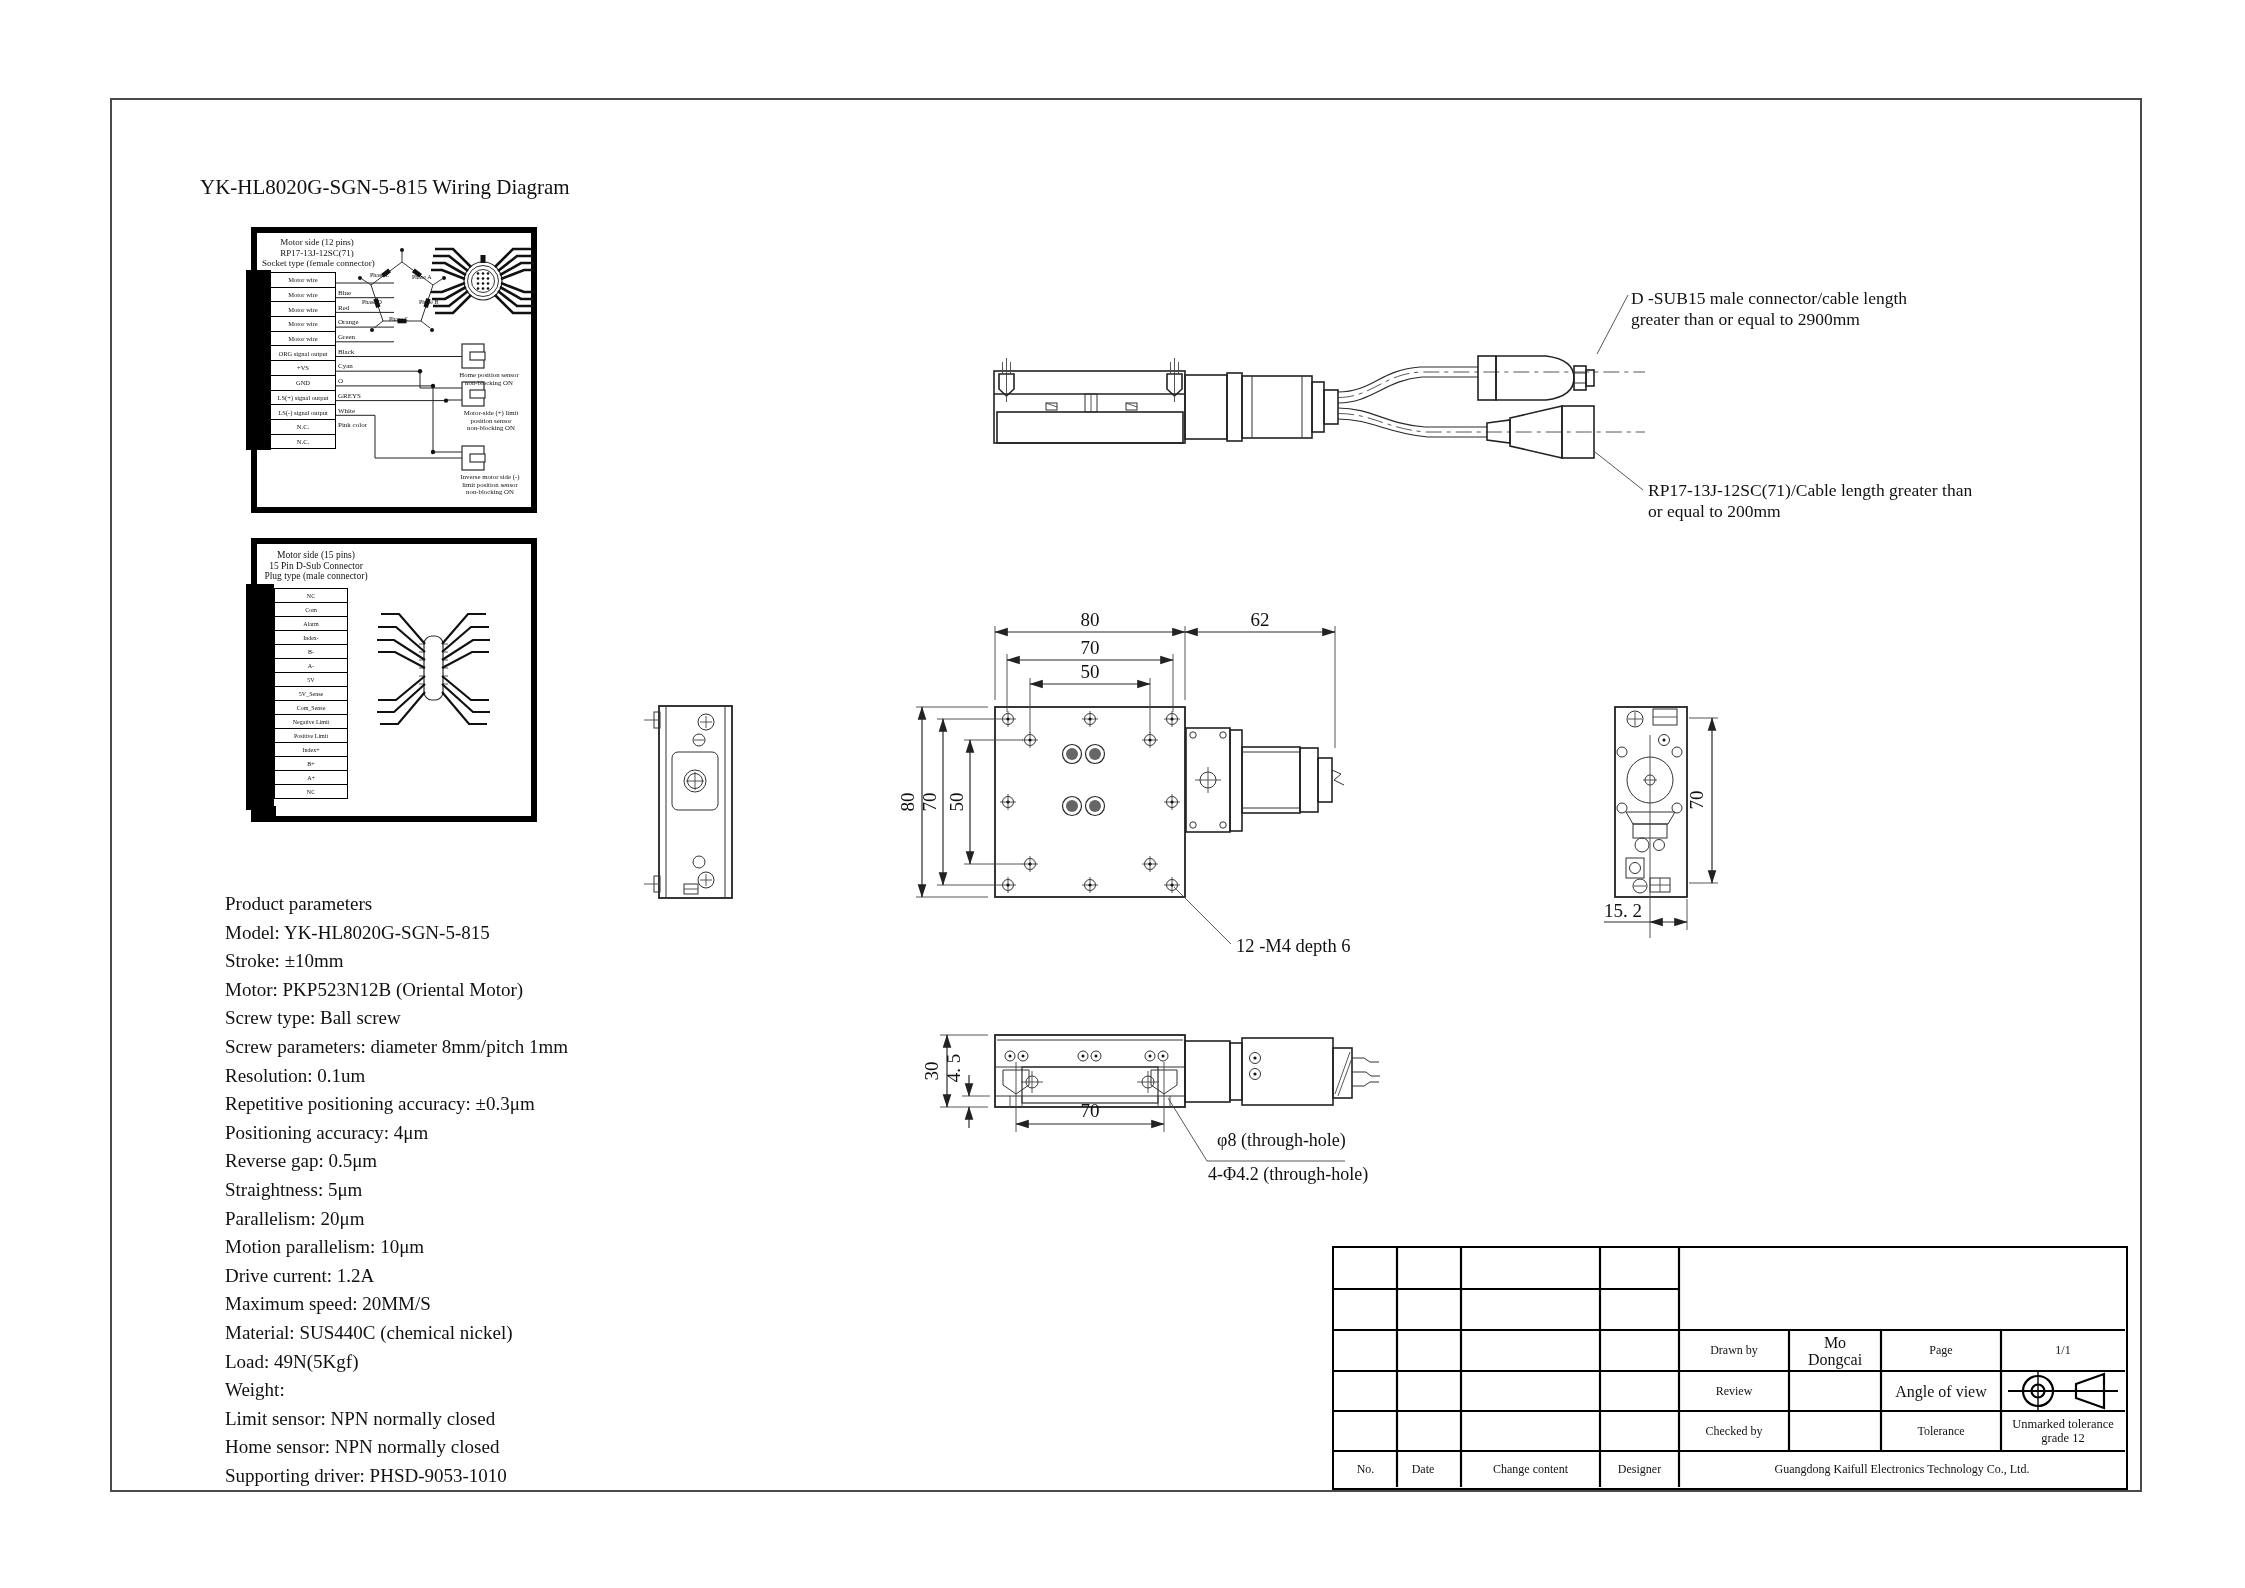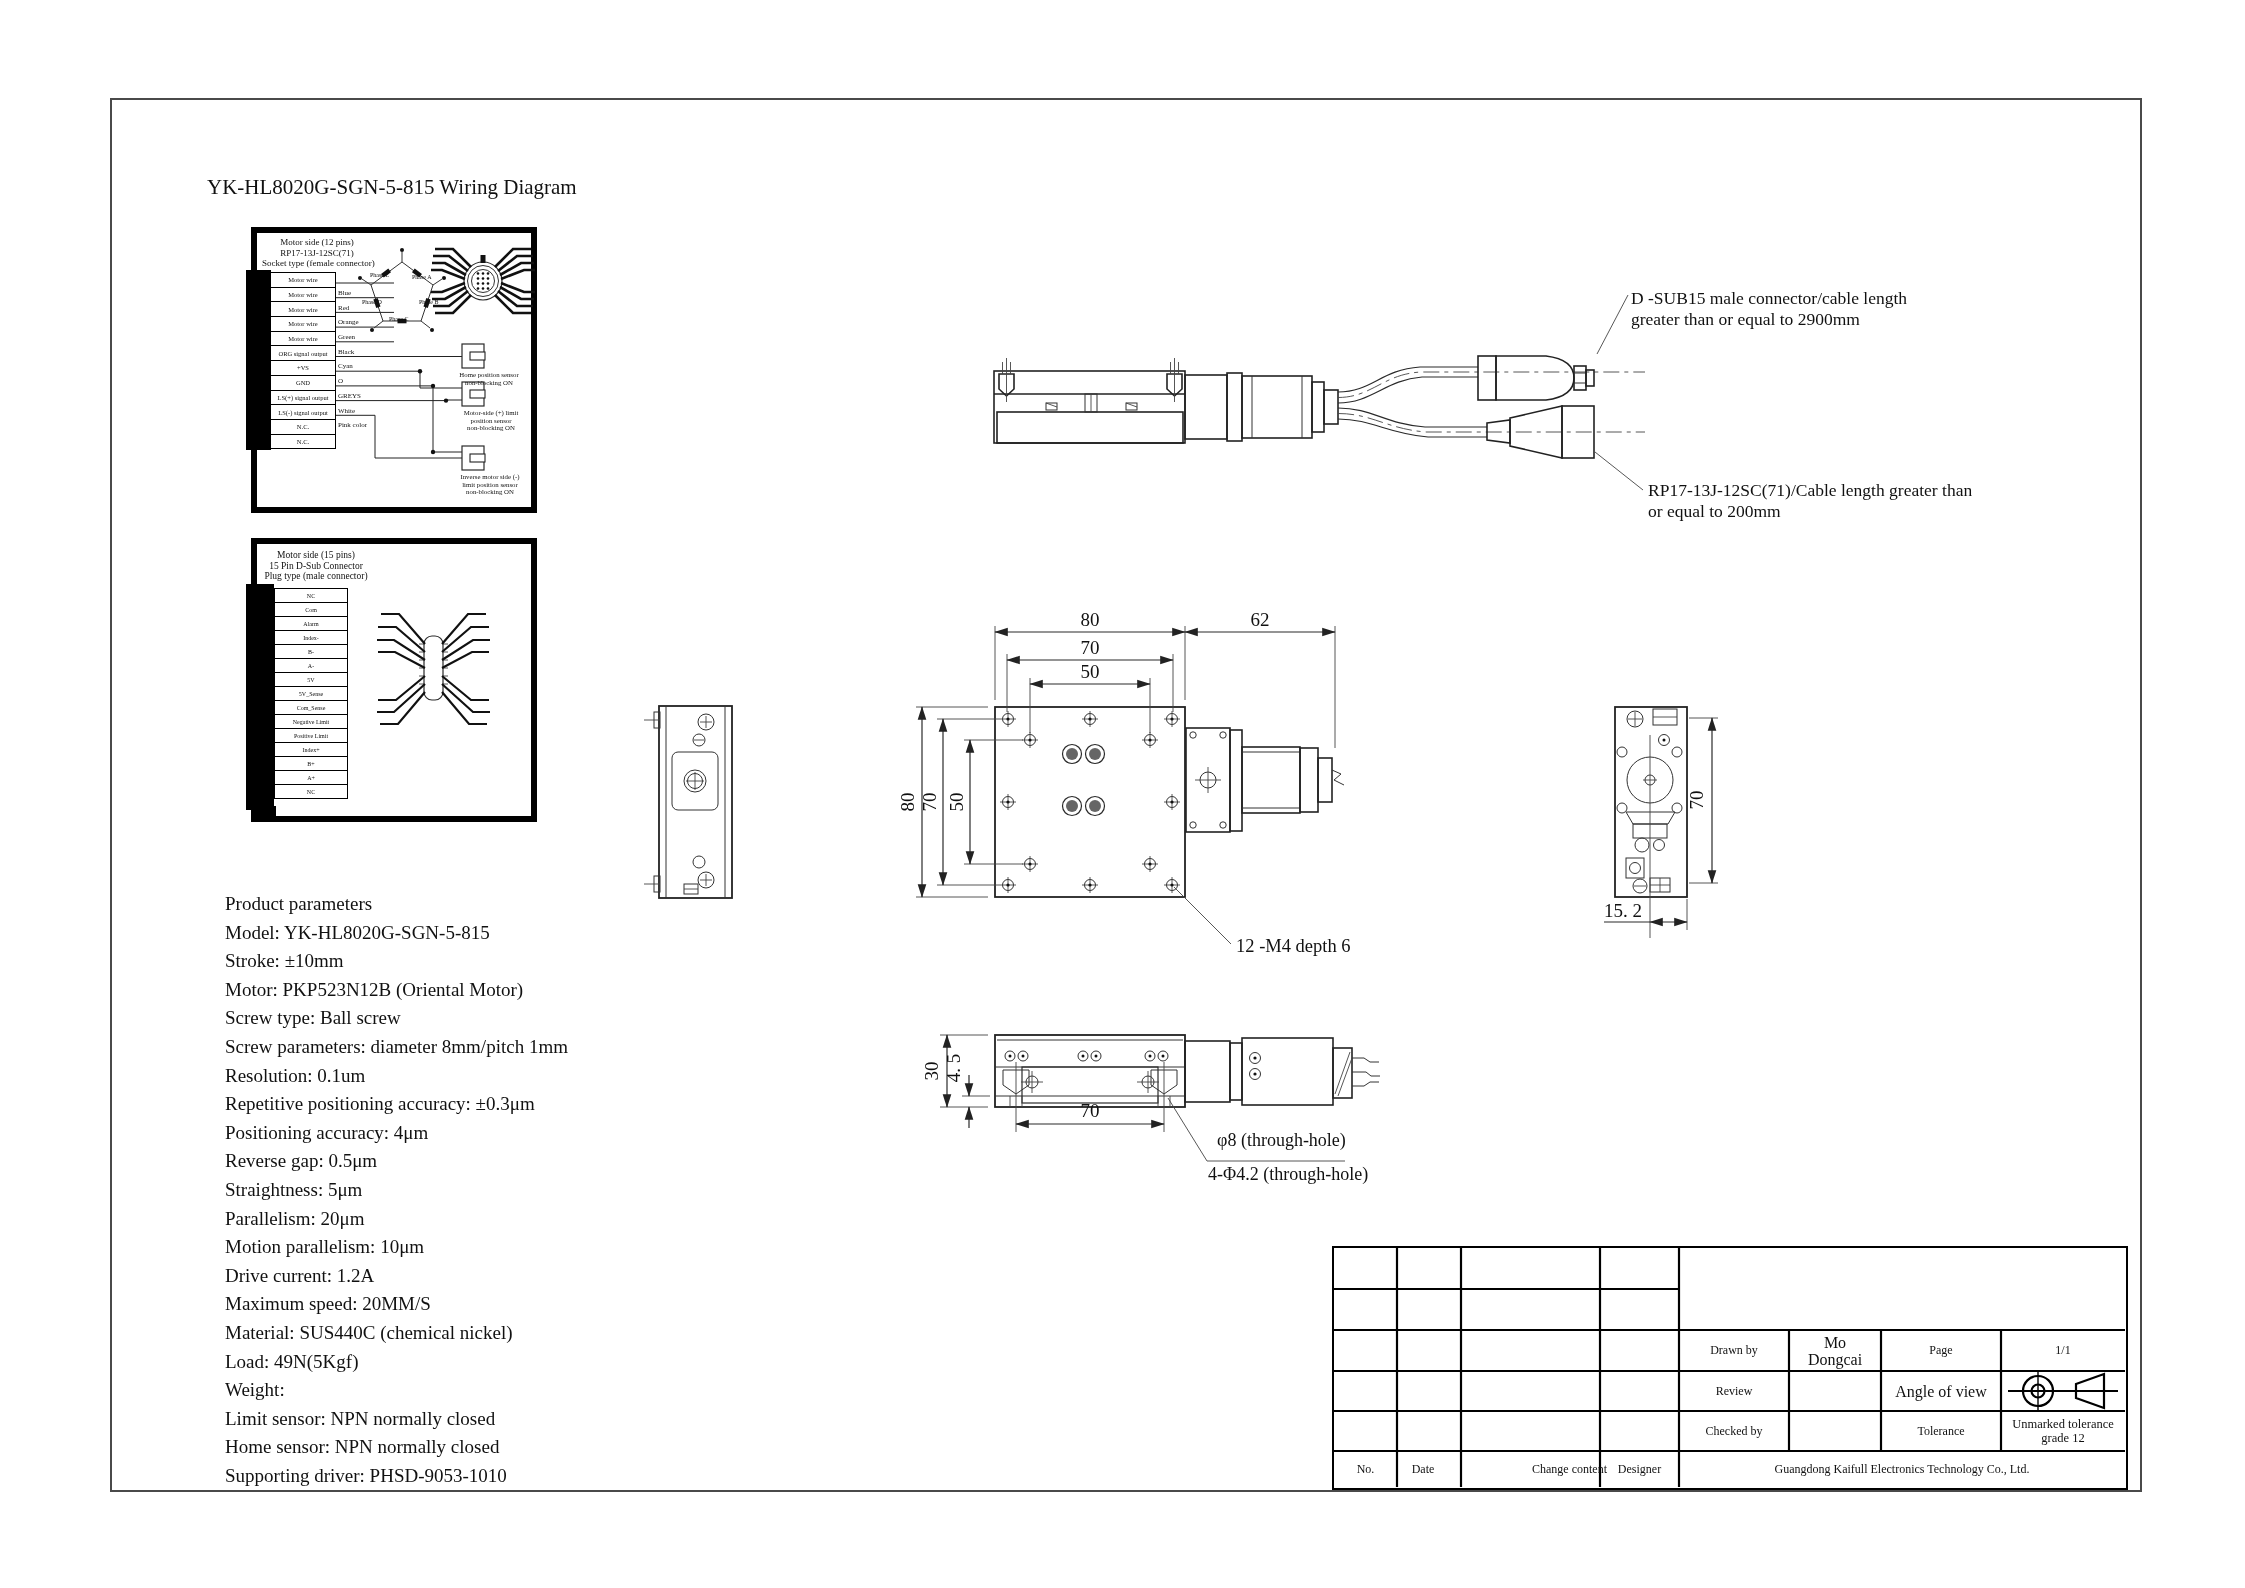--- a/index.html
+++ b/index.html
@@ -46,21 +46,21 @@
   <svg width="0" height="0" style="position:absolute">
     <defs>
       <marker id="arr" viewBox="0 0 10 8" refX="9.5" refY="4" markerWidth="12" markerHeight="9" orient="auto-start-reverse">
         <path d="M0,0.8 L10,4 L0,7.2 Z" fill="#222"></path>
       </marker>
     </defs>
   </svg>
 
   <div class="page-border" style="left:110px;top:98px;width:2028px;height:1390px;"></div>
 
-  <div class="doc-title" style="left:207px;top:175px;">YK-HL8020G-SGN-5-815 Wiring Diagram</div>
+  <div class="doc-title" style="left:200px;top:175px;">YK-HL8020G-SGN-5-815 Wiring Diagram</div>
 
   <div class="wbox" style="left:251px;top:227px;width:286px;height:286px;"></div>
   <div class="wbox-header" style="left:262px;top:237px;width:110px;">
       <div>Motor side (12 pins)</div>
       <div>RP17-13J-12SC(71)</div>
       <div>Socket type (female connector)</div>
     </div>
   <div class="blackbar" style="left:246px;top:270px;width:25px;height:180px;"></div>
   <div class="pins12 abs" style="left:270px;top:272px;width:66px;">
       <div>Motor wire</div>
@@ -685,18 +685,18 @@
         <polygon points="72,13 100,3 100,37 72,27" fill="none" stroke="#000" stroke-width="2.2"></polygon>
       </svg>
     </div>
     <div class="cell" style="left:345px;top:163px;width:110px;height:40px;">Checked by</div>
     <div class="cell" style="left:547px;top:163px;width:120px;height:40px;">Tolerance</div>
     <div class="cell" style="left:667px;top:163px;width:124px;height:40px;font-size:12.5px;line-height:14px;">
       <span style="display:inline-block;width:110px;">Unmarked tolerance grade 12</span>
     </div>
     <div class="cell" style="left:0;top:203px;width:63px;height:36px;">No.</div>
     <div class="cell" style="left:63px;top:203px;width:52px;height:36px;">Date</div>
-    <div class="cell" style="left:127px;top:203px;width:139px;height:36px;padding-left:39px;">Change content</div>
+    <div class="cell" style="left:127px;top:203px;width:139px;height:36px;">Change content</div>
     <div class="cell" style="left:266px;top:203px;width:79px;height:36px;">Designer</div>
     <div class="cell" style="left:345px;top:203px;width:446px;height:36px;">Guangdong Kaifull Electronics Technology Co., Ltd.</div>
   </div>
 
 </div>
 
 </body></html>

